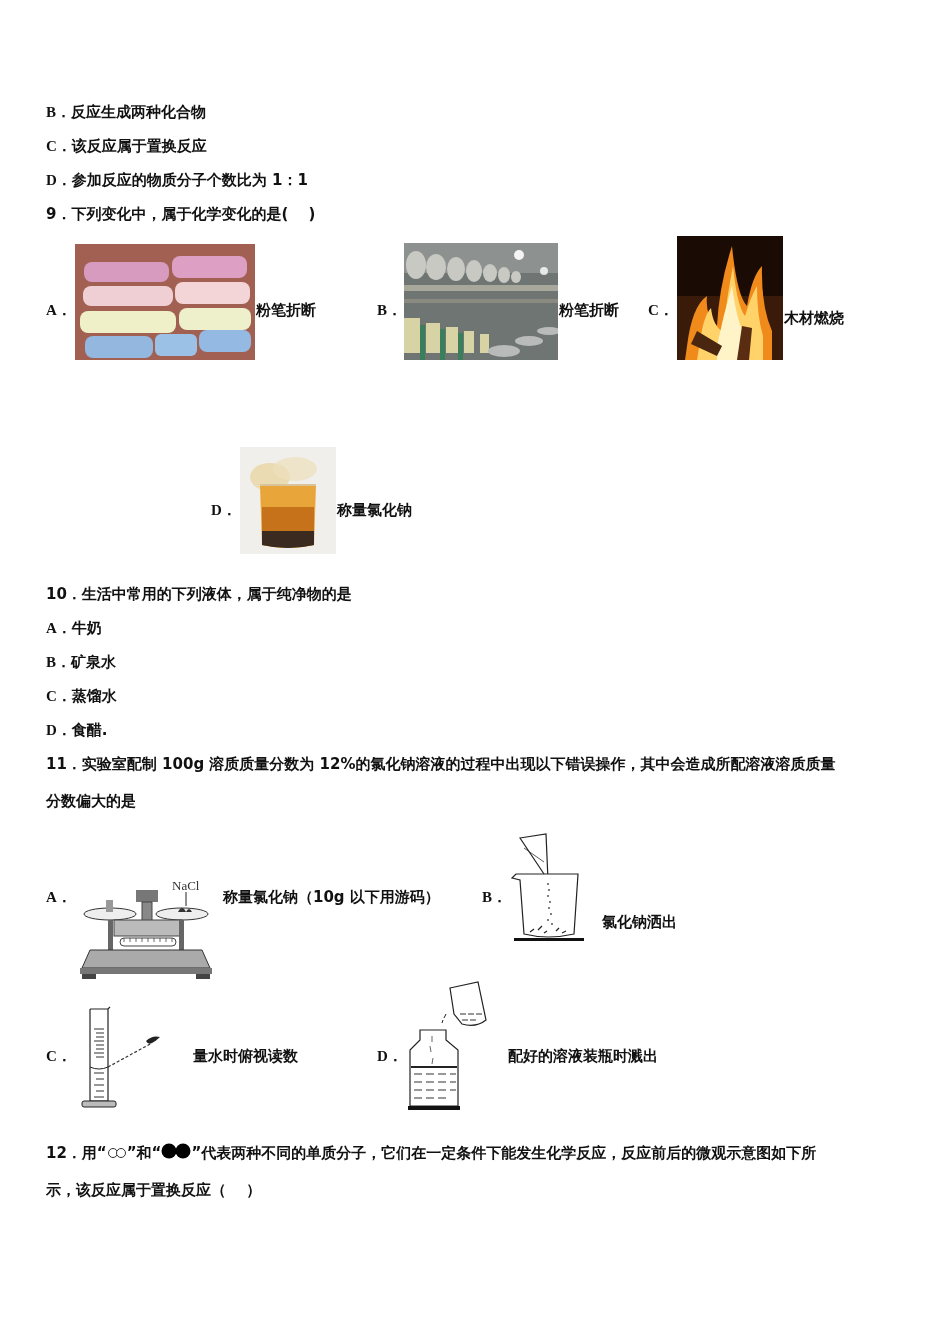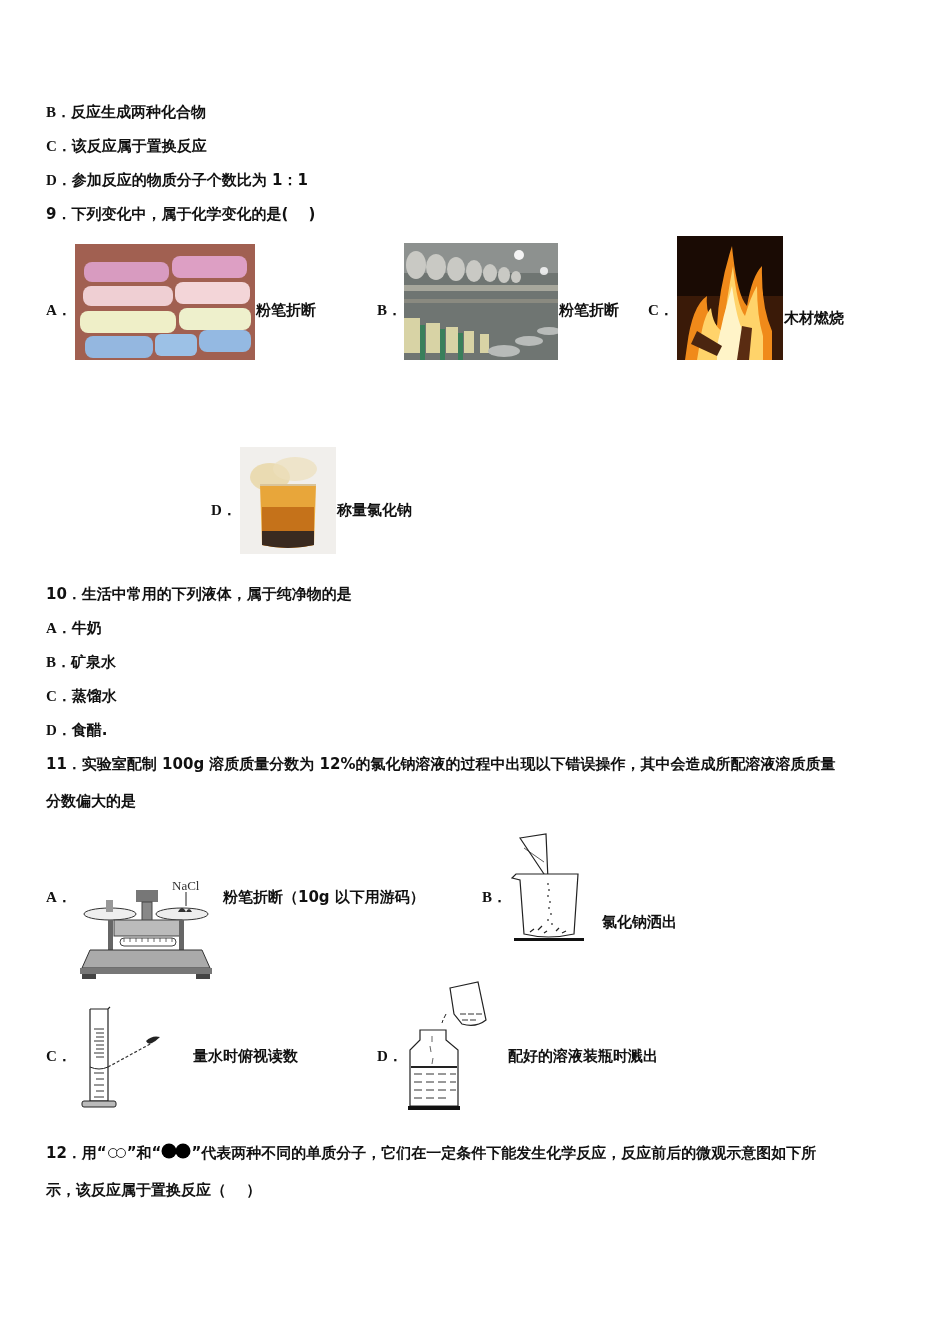--- a/index.html
+++ b/index.html
@@ -154,21 +154,21 @@
         <line x1="94" y1="62" x2="94" y2="66"></line>
     </g>
     <rect x="30" y="44" width="5" height="30" fill="#666"></rect>
     <rect x="101" y="44" width="5" height="30" fill="#666"></rect>
     <path d="M12 74 L124 74 L132 92 L4 92 Z" fill="#aaa" stroke="#333"></path>
     <rect x="2" y="92" width="132" height="6" fill="#777"></rect>
     <rect x="4" y="98" width="14" height="5" fill="#444"></rect>
     <rect x="118" y="98" width="14" height="5" fill="#444"></rect>
   </svg>
 </div>
-<span class="lbl" style="left:223px;top:887px;">粉笔折断（10g 以下用游码）</span>
+<span class="lbl" style="left:223px;top:887px;">称量氯化钠（10g 以下用游码）</span>
 
 <span class="letter" style="left:482px;top:887px;">B．</span>
 <div class="abs" style="left:510px;top:832px;width:80px;height:112px;">
   <svg width="80" height="112" viewBox="0 0 80 112">
     <path d="M10 6 L36 2 L38 48 Z" fill="#fff" stroke="#222" stroke-width="1.2"></path>
     <path d="M14 16 L34 30" stroke="#333" stroke-width="0.8"></path>
     <path d="M6 42 L68 42 L64 102 Q38 108 14 102 L10 48 L2 46 Z" fill="#fff" stroke="#222" stroke-width="1.2"></path>
     <g fill="#444">
       <circle cx="38" cy="52" r="0.9"></circle>
         <circle cx="39" cy="58" r="0.9"></circle>

